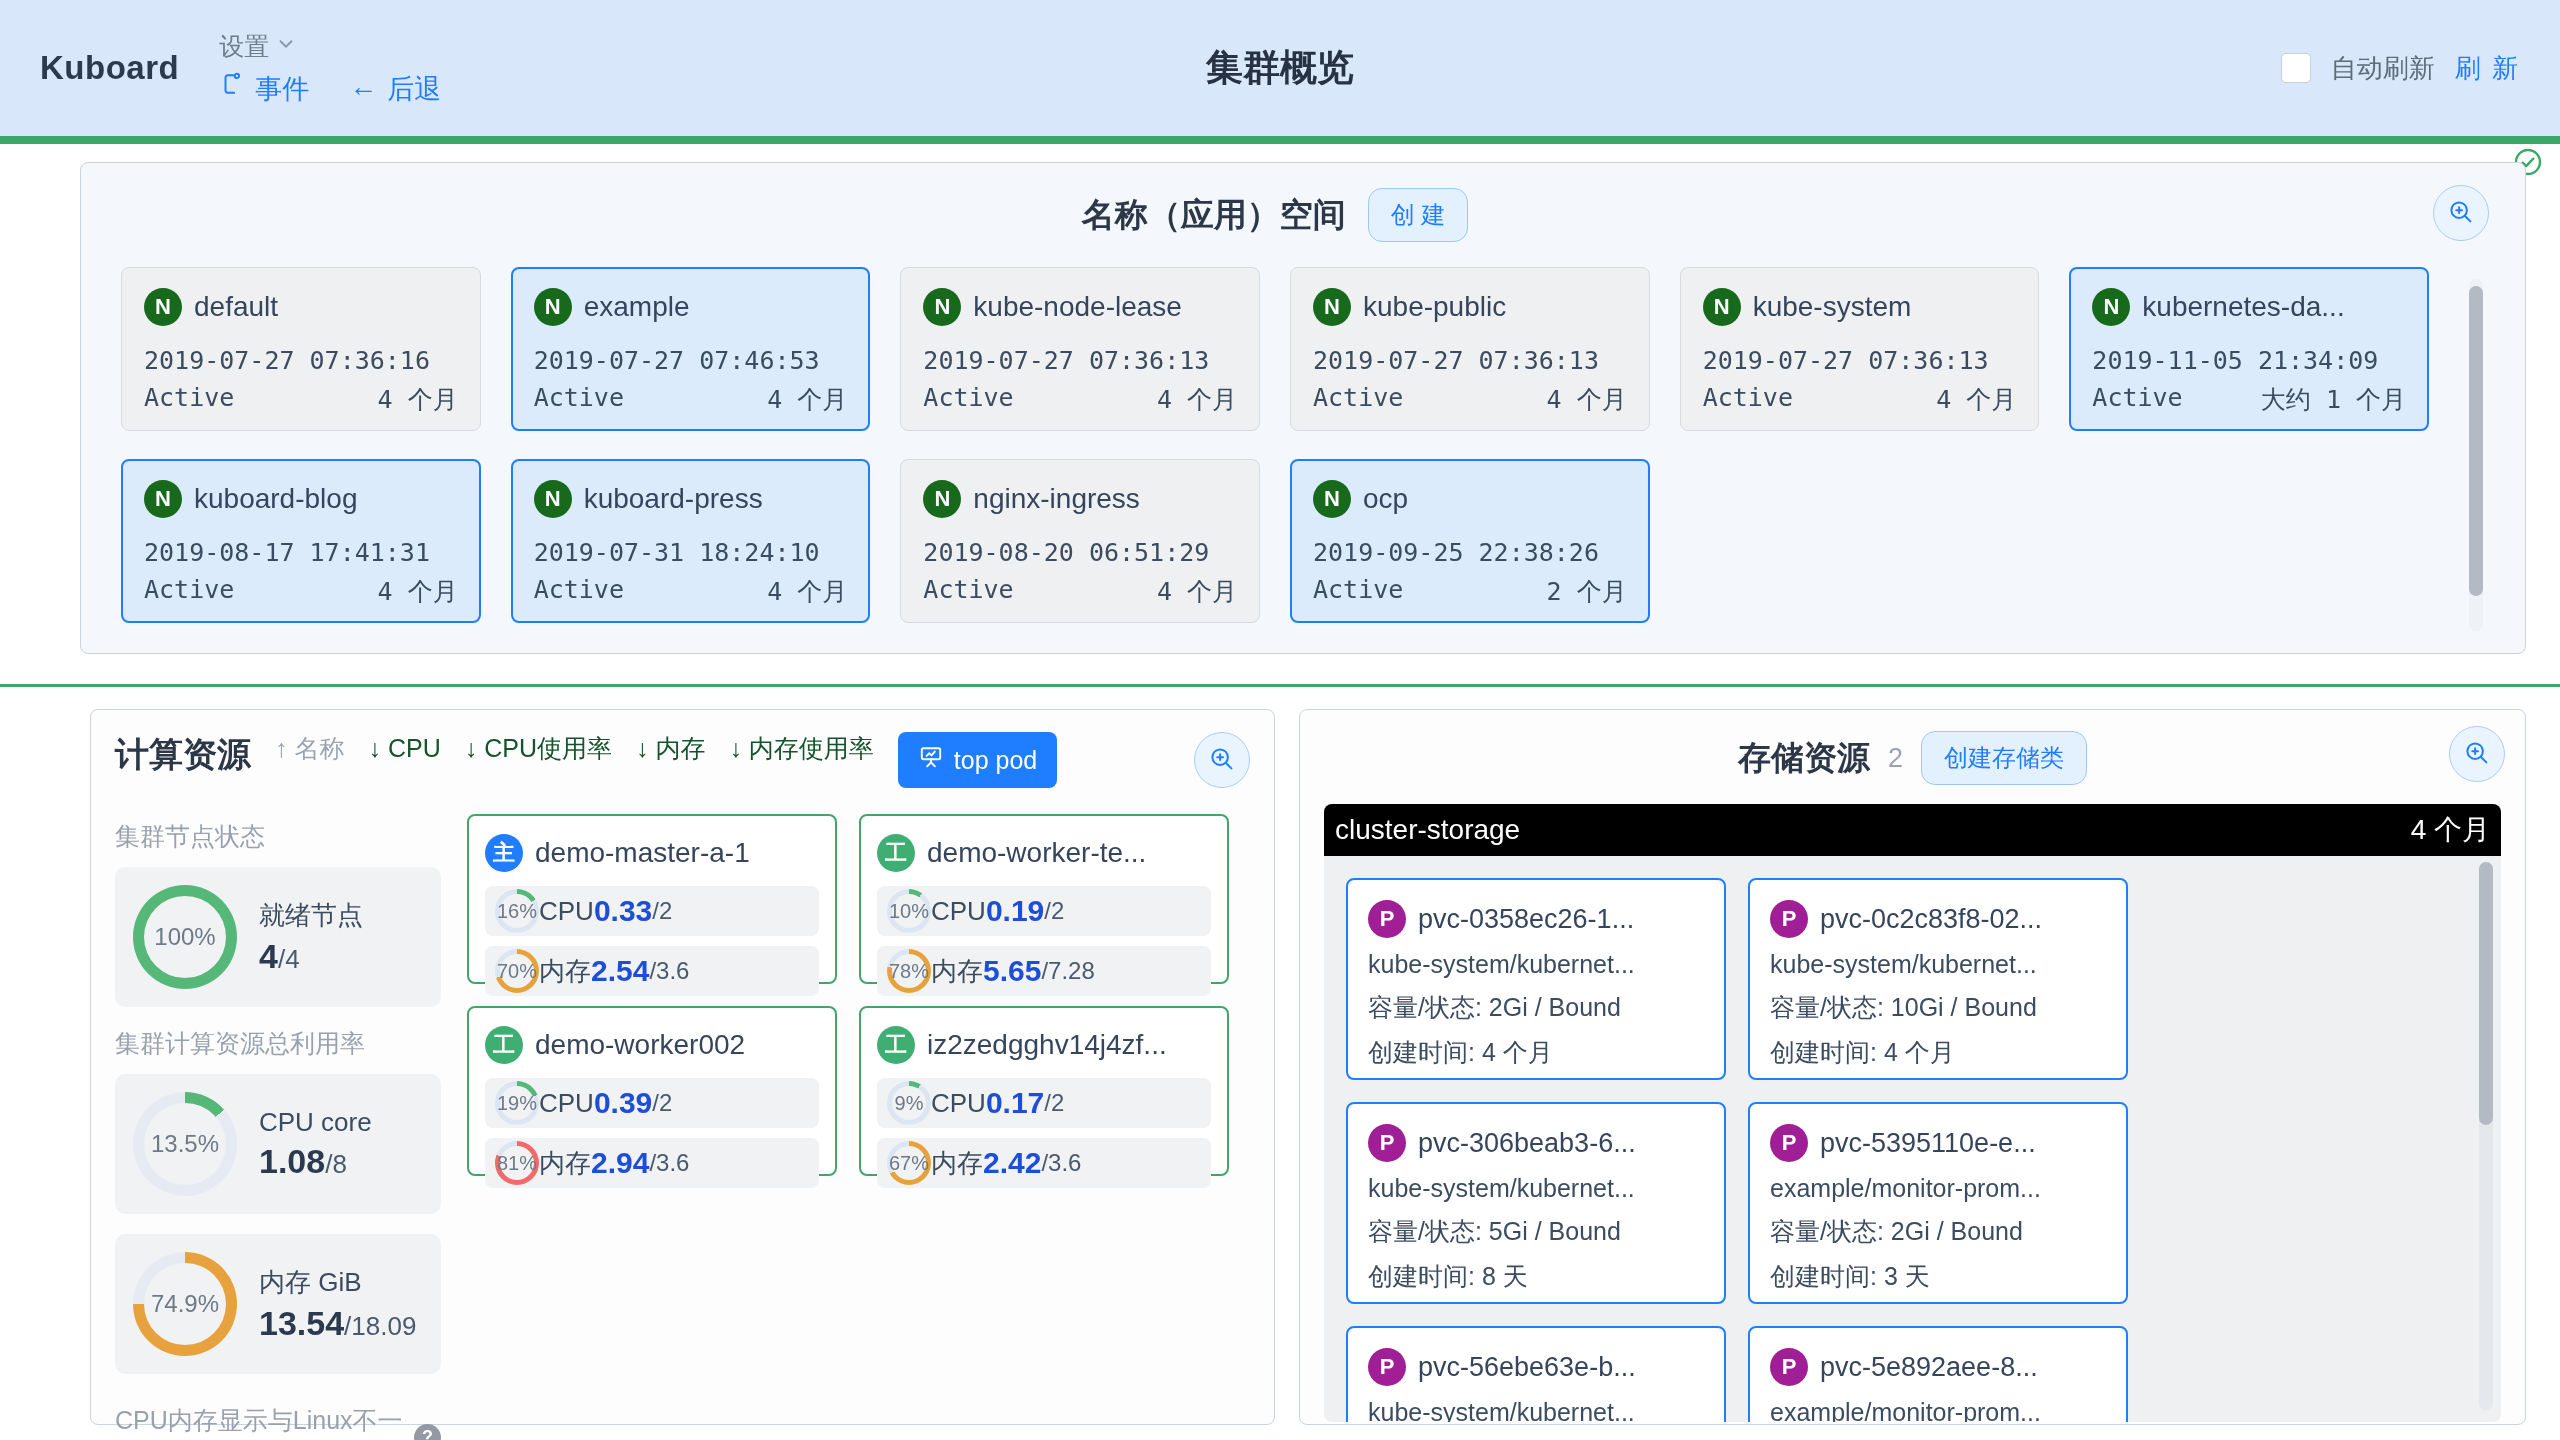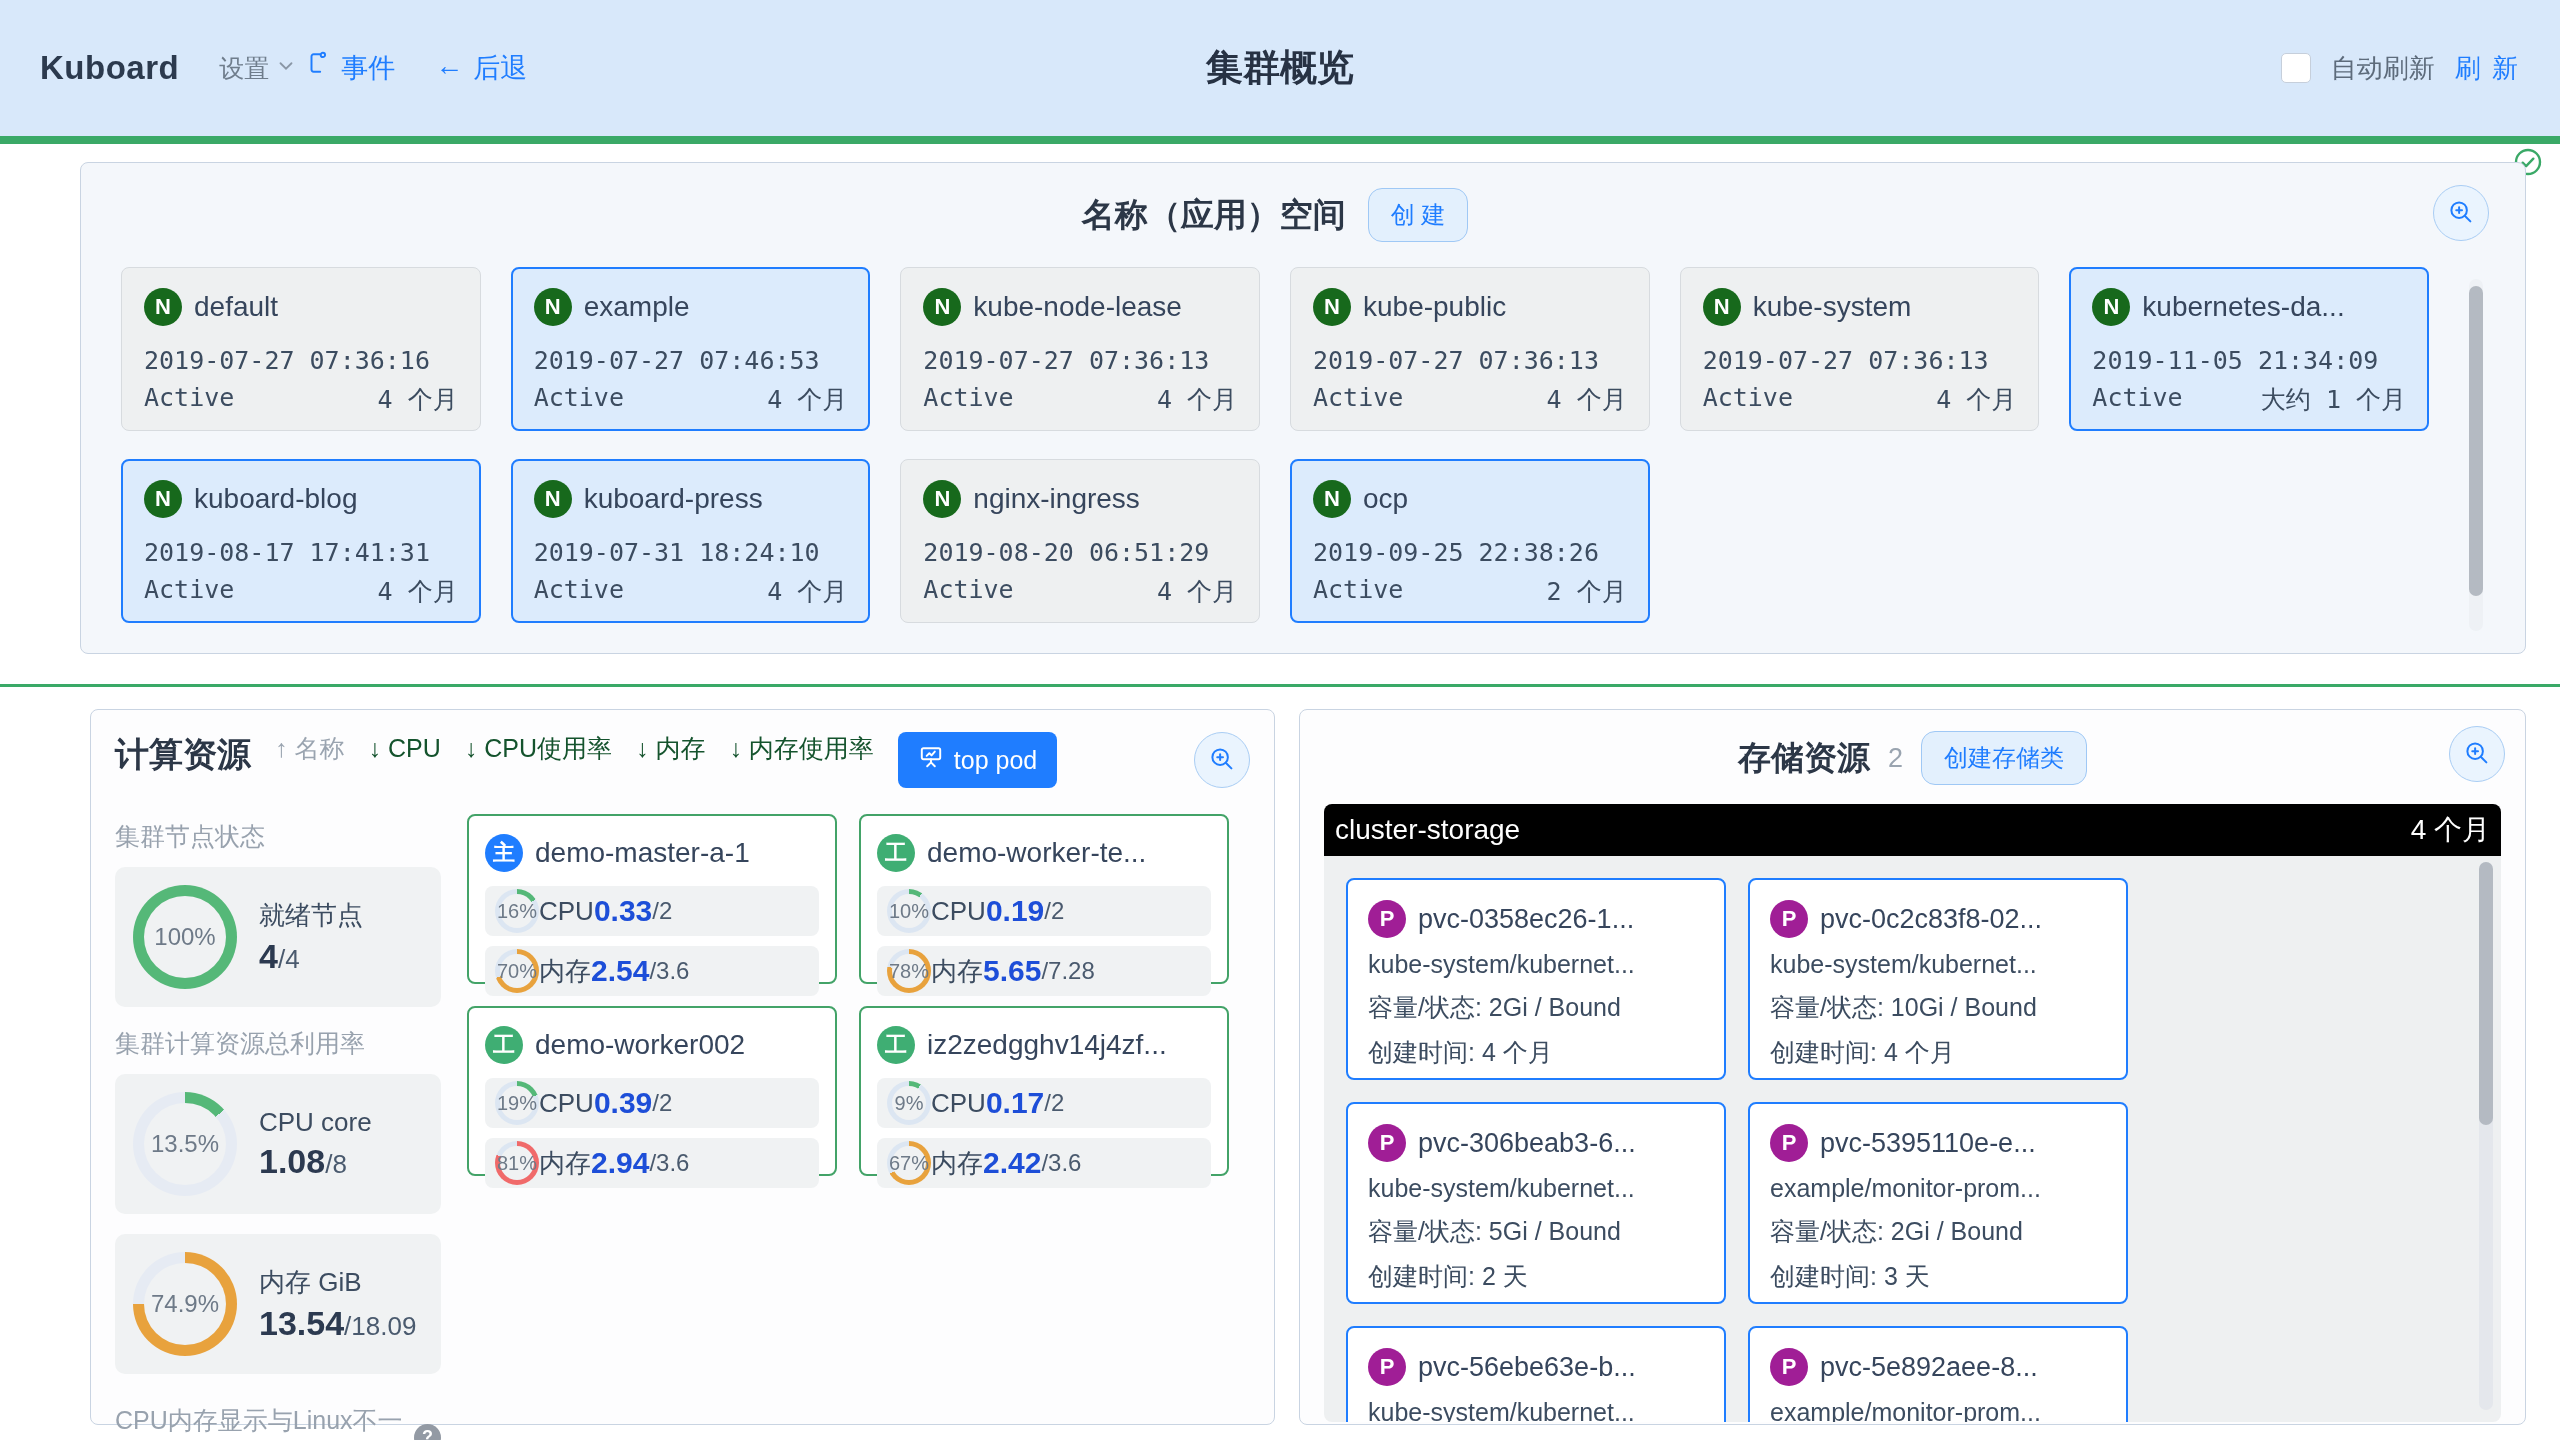--- a/index.html
+++ b/index.html
@@ -2,21 +2,21 @@
 <html><head>
 <meta charset="utf-8">
 <style>
   html,body{margin:0;padding:0;background:#fff;}
   .app{position:relative;width:2560px;height:1440px;overflow:hidden;background:#fff;
        font-family:"Liberation Sans",sans-serif;color:#2c3a4e;}
 
   
   header{height:136px;background:#d8e8fa;display:flex;align-items:center;padding:0 40px;box-sizing:border-box;position:relative;}
   .logo{font-size:33px;font-weight:bold;color:#2c3a4e;margin-right:40px;letter-spacing:.5px;}
-  .hdr-left{display:flex;flex-direction:row;gap:8px;}
+  .hdr-left{display:flex;flex-direction:column;gap:8px;}
   .settings-row{display:flex;align-items:center;gap:6px;color:#6f7d8c;font-size:25px;cursor:pointer;}
   .nav-row{display:flex;align-items:center;gap:40px;font-size:27px;color:#1f7dff;}
   .nav-link{display:flex;align-items:flex-start;gap:10px;cursor:pointer;}
   .back-arrow{font-size:28px;}
   .hdr-title{position:absolute;left:50%;top:50%;transform:translate(-50%,-50%);font-size:37px;font-weight:bold;color:#273244;}
   .hdr-right{margin-left:auto;display:flex;align-items:center;gap:20px;font-size:26px;}
   .checkbox{width:28px;height:28px;background:#fff;border:1px solid #c6cfdb;border-radius:5px;}
   .auto-label{color:#5d6b7b;}
   .refresh{color:#1f7dff;letter-spacing:2px;cursor:pointer;}
 
@@ -524,21 +524,21 @@
             <div class="pvc-line"><span>容量/状态:</span> <span>10Gi / Bound</span></div>
             <div class="pvc-line"><span>创建时间:</span> <span>4 个月</span></div>
           </div>
           <div class="pvc-card">
             <div class="pvc-head">
               <span class="badge p">P</span>
               <span>pvc-306beab3-6...</span>
             </div>
             <div class="pvc-line">kube-system/kubernet...</div>
             <div class="pvc-line"><span>容量/状态:</span> <span>5Gi / Bound</span></div>
-            <div class="pvc-line"><span>创建时间:</span> <span>2 天</span></div>
+            <div class="pvc-line"><span>创建时间:</span> <span>8 天</span></div>
           </div>
           <div class="pvc-card">
             <div class="pvc-head">
               <span class="badge p">P</span>
               <span>pvc-5395110e-e...</span>
             </div>
             <div class="pvc-line">example/monitor-prom...</div>
             <div class="pvc-line"><span>容量/状态:</span> <span>2Gi / Bound</span></div>
             <div class="pvc-line"><span>创建时间:</span> <span>3 天</span></div>
           </div>

